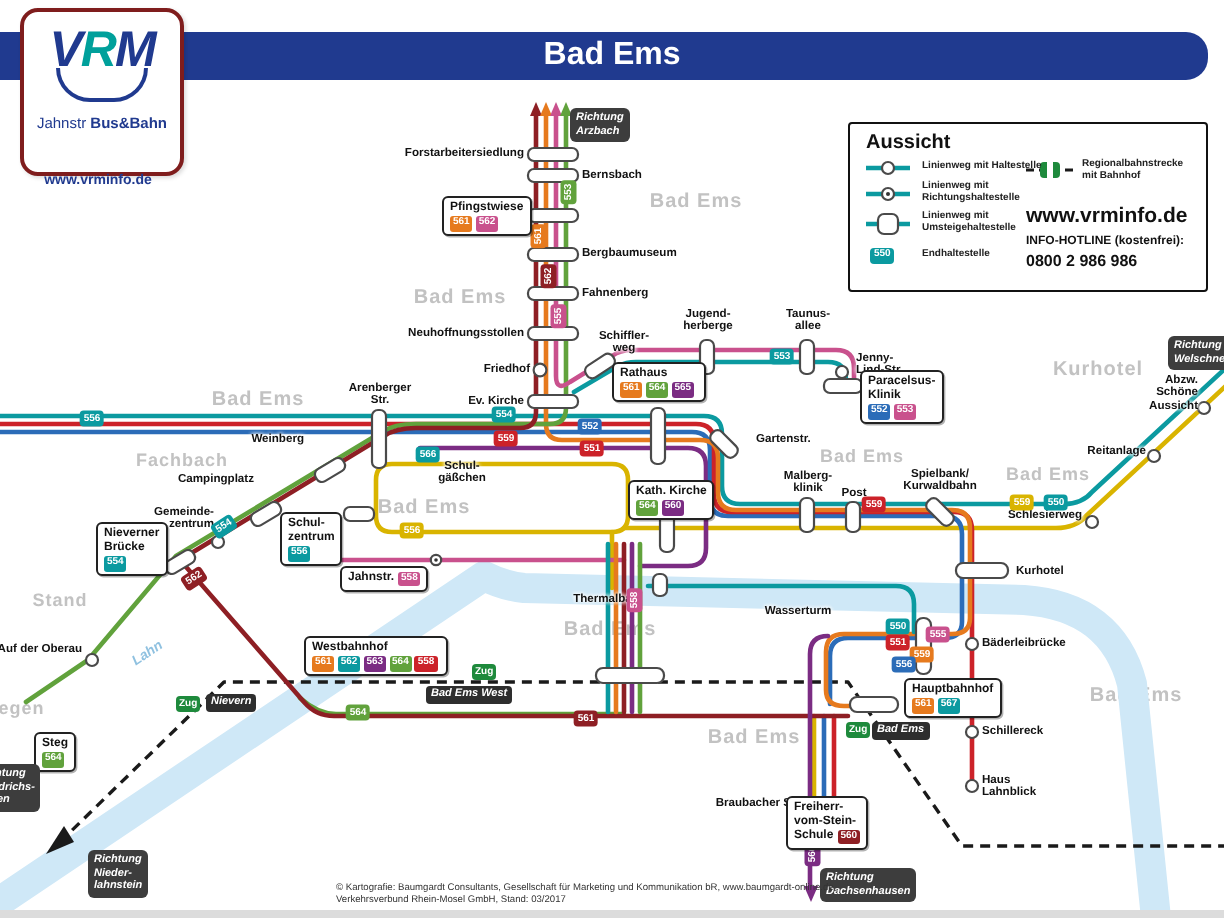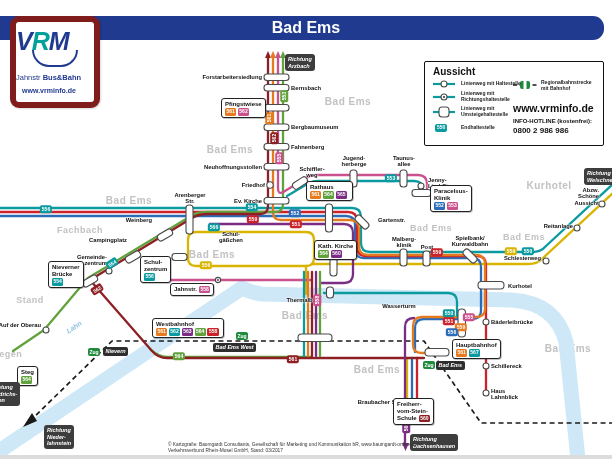--- a/index.html
+++ b/index.html
@@ -36,22 +36,22 @@
   .zug{position:absolute;background:#1e8a3c;color:#fff;font-size:5px;font-weight:bold;
        padding:.5px 1.5px;border-radius:2px;line-height:1.3;}
   .railname{position:absolute;background:#2e2e2e;color:#fff;font-size:5.5px;font-weight:bold;
        font-style:italic;padding:1px 2.5px;border-radius:2px;line-height:1.2;white-space:nowrap;}
 
   
   #titlebar{position:absolute;left:0;top:16px;width:604px;height:24px;border-radius:0 11px 11px 0;}
   #title{position:absolute;left:0;right:0;top:19px;text-align:center;color:#fff;
          font-size:16px;font-weight:bold;}
   #logobox{position:absolute;left:10px;top:4px;width:78px;height:80px;background:#fff;
-           border:6px solid #7f1d1d;border-radius:9px;text-align:left;
-           box-shadow:1px 1px 2px rgba(0,0,0,.15);margin-top:12px;}
+           border:2px solid #7f1d1d;border-radius:9px;text-align:center;
+           box-shadow:1px 1px 2px rgba(0,0,0,.15);}
   #vrm{font-size:25px;font-weight:bold;font-style:italic;line-height:1;margin-top:7px;
        letter-spacing:-1px;}
   #arc{width:42px;height:15px;border:2.5px solid #203a8f;border-top:none;
        border-radius:0 0 42px 42px;margin:-4px auto 0;}
   #tagline{font-size:7.5px;margin-top:6px;color:#203a8f;}
   #logourl{position:absolute;left:10px;top:87px;width:78px;text-align:center;
            font-size:7px;font-weight:bold;color:#203a8f;}
 
   
   #legend{position:absolute;left:424px;top:61px;width:178px;height:83px;background:#fff;
@@ -70,21 +70,21 @@
 </style>
 </head>
 <body>
 
 <div id="stage">
 
   <div id="regions">
       <div class="region" style="left: 348px; top: 101px; font-size: 10px;">Bad Ems</div>
       <div class="region" style="left: 230px; top: 149px; font-size: 10px;">Bad Ems</div>
       <div class="region" style="left: 129px; top: 200px; font-size: 10px;">Bad Ems</div>
-      <div class="region" style="left: 80px; top: 230px; font-size: 9px;">Fachbach</div>
+      <div class="region" style="left: 91px; top: 230px; font-size: 9px;">Fachbach</div>
       <div class="region" style="left: 212px; top: 254px; font-size: 10px;">Bad Ems</div>
       <div class="region" style="left: 30px; top: 300px; font-size: 9px;">Stand</div>
       <div class="region" style="left: 305px; top: 315px; font-size: 10px;">Bad Ems</div>
       <div class="region" style="left: 431px; top: 228px; font-size: 9px;">Bad Ems</div>
       <div class="region" style="left: 524px; top: 237px; font-size: 9px;">Bad Ems</div>
       <div class="region" style="left: 549px; top: 185px; font-size: 10px;">Kurhotel</div>
       <div class="region" style="left: 568px; top: 348px; font-size: 10px;">Bad Ems</div>
       <div class="region" style="left: 377px; top: 369px; font-size: 10px;">Bad Ems</div>
       <div class="region" style="left: 8px; top: 354px; font-size: 9px;">segen</div>
       <div class="lahn" style="left: 74px; top: 327px; transform: translate(-50%, -50%) rotate(-34deg);">Lahn</div>

